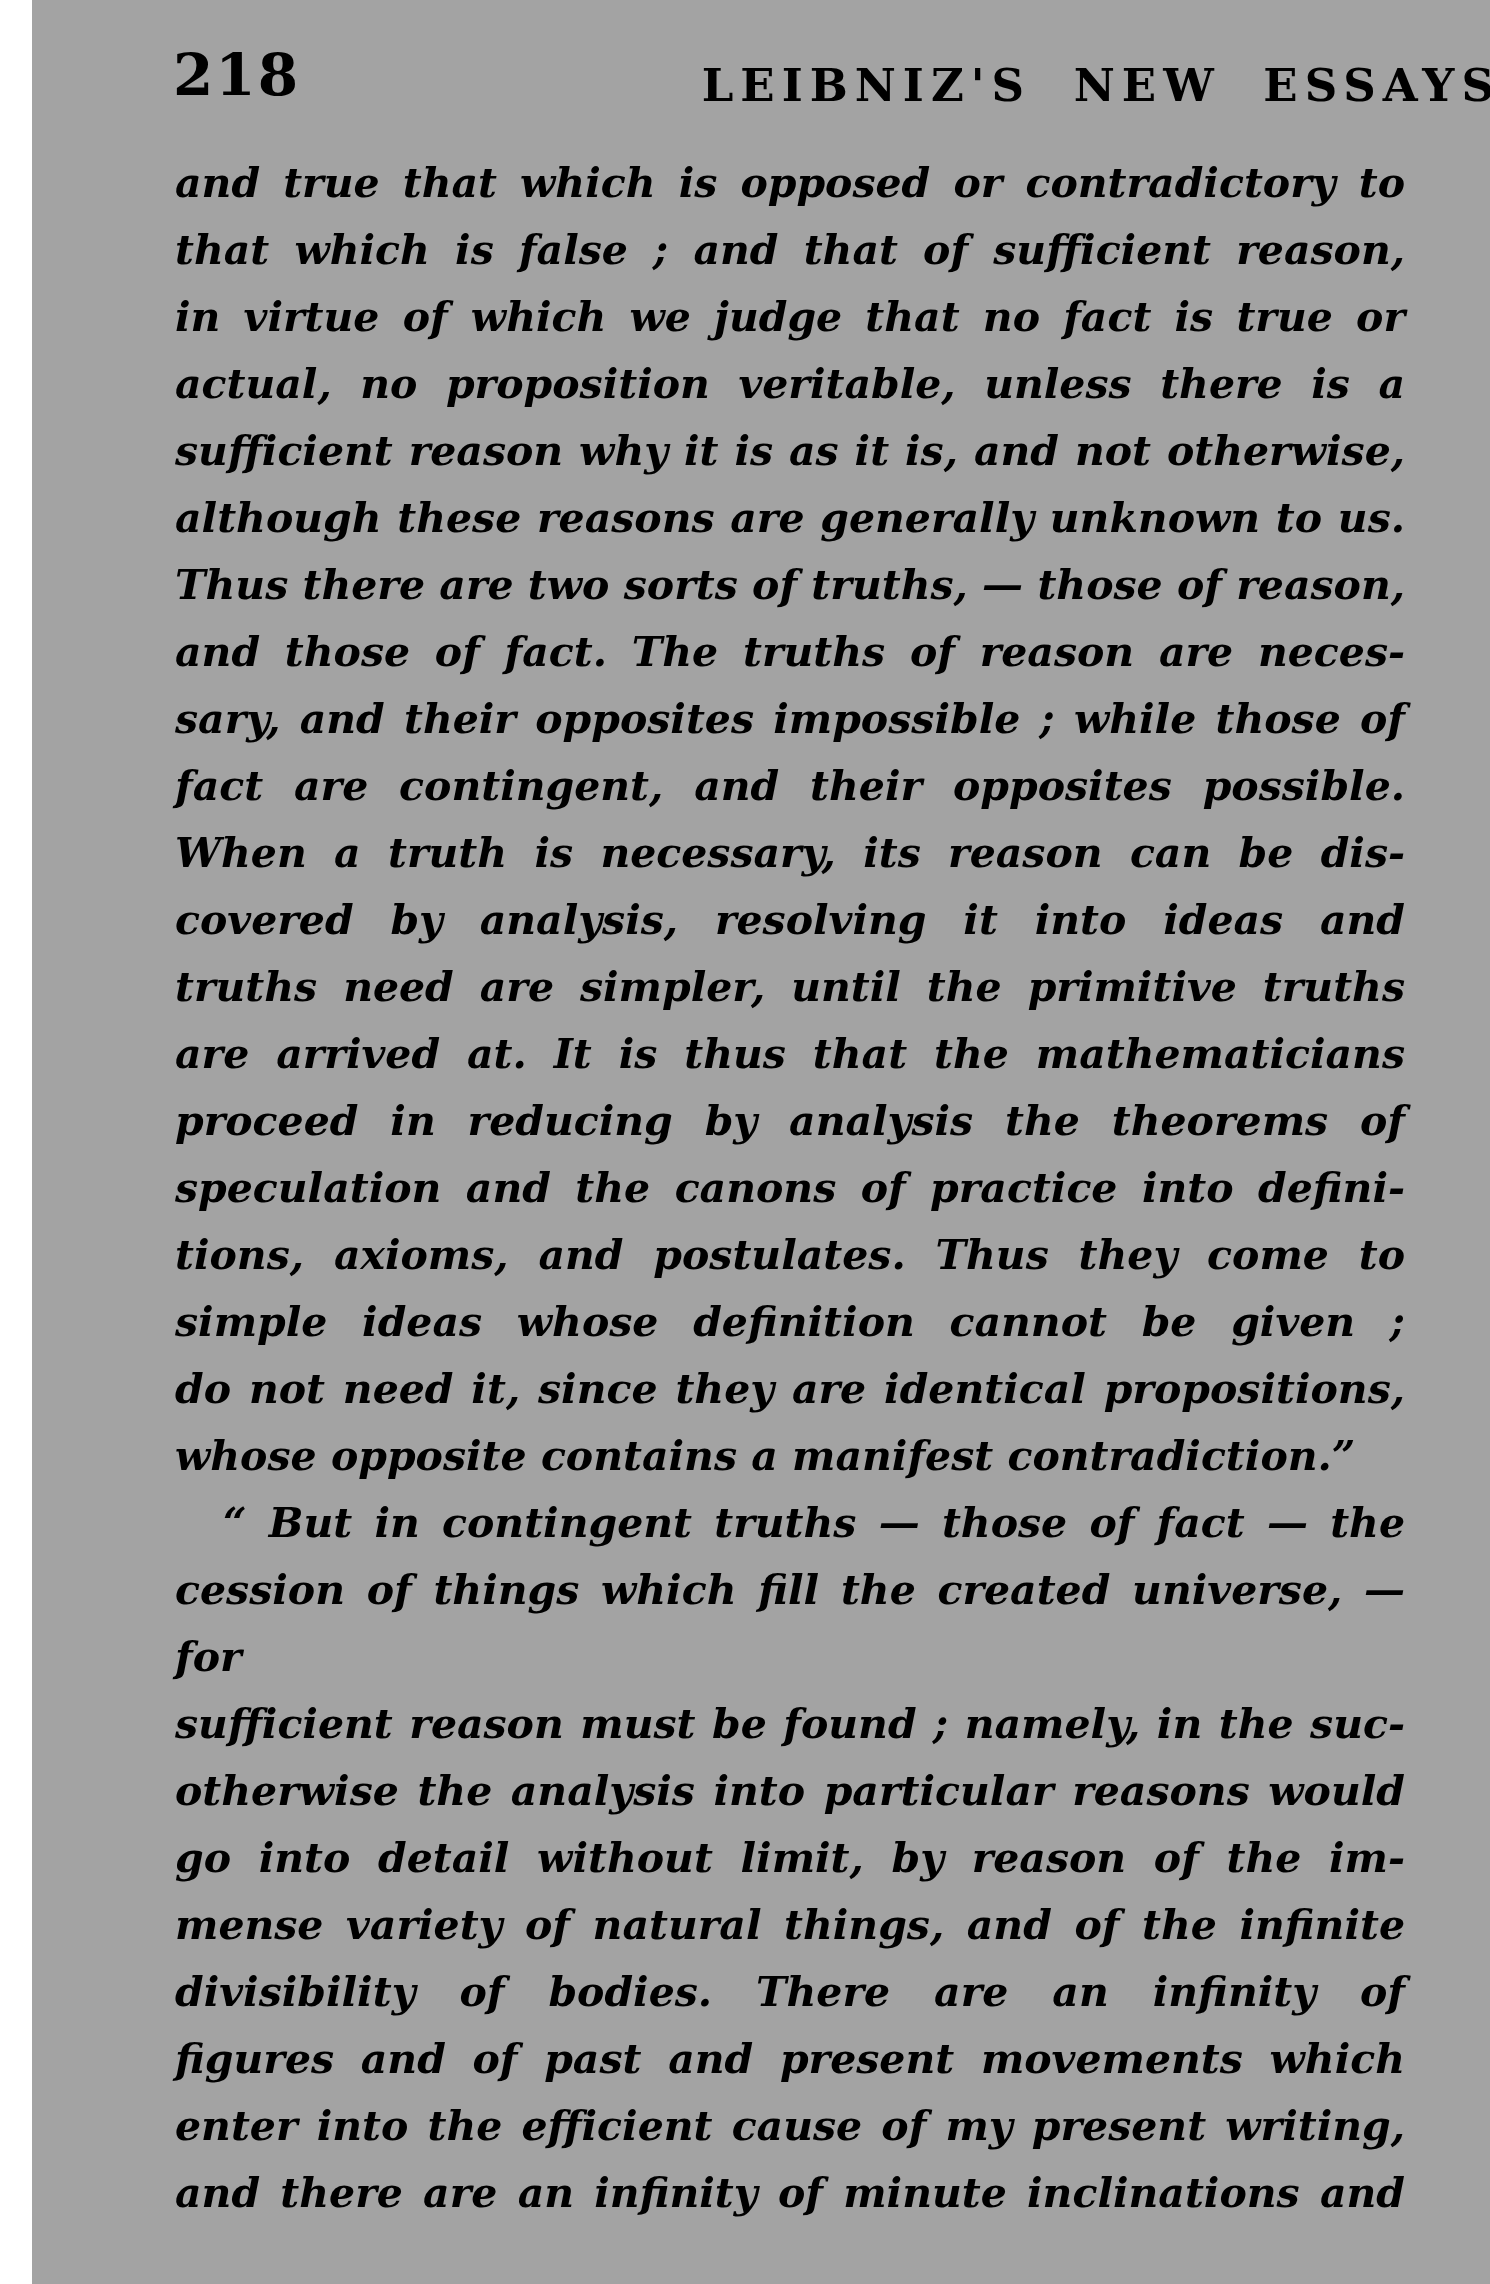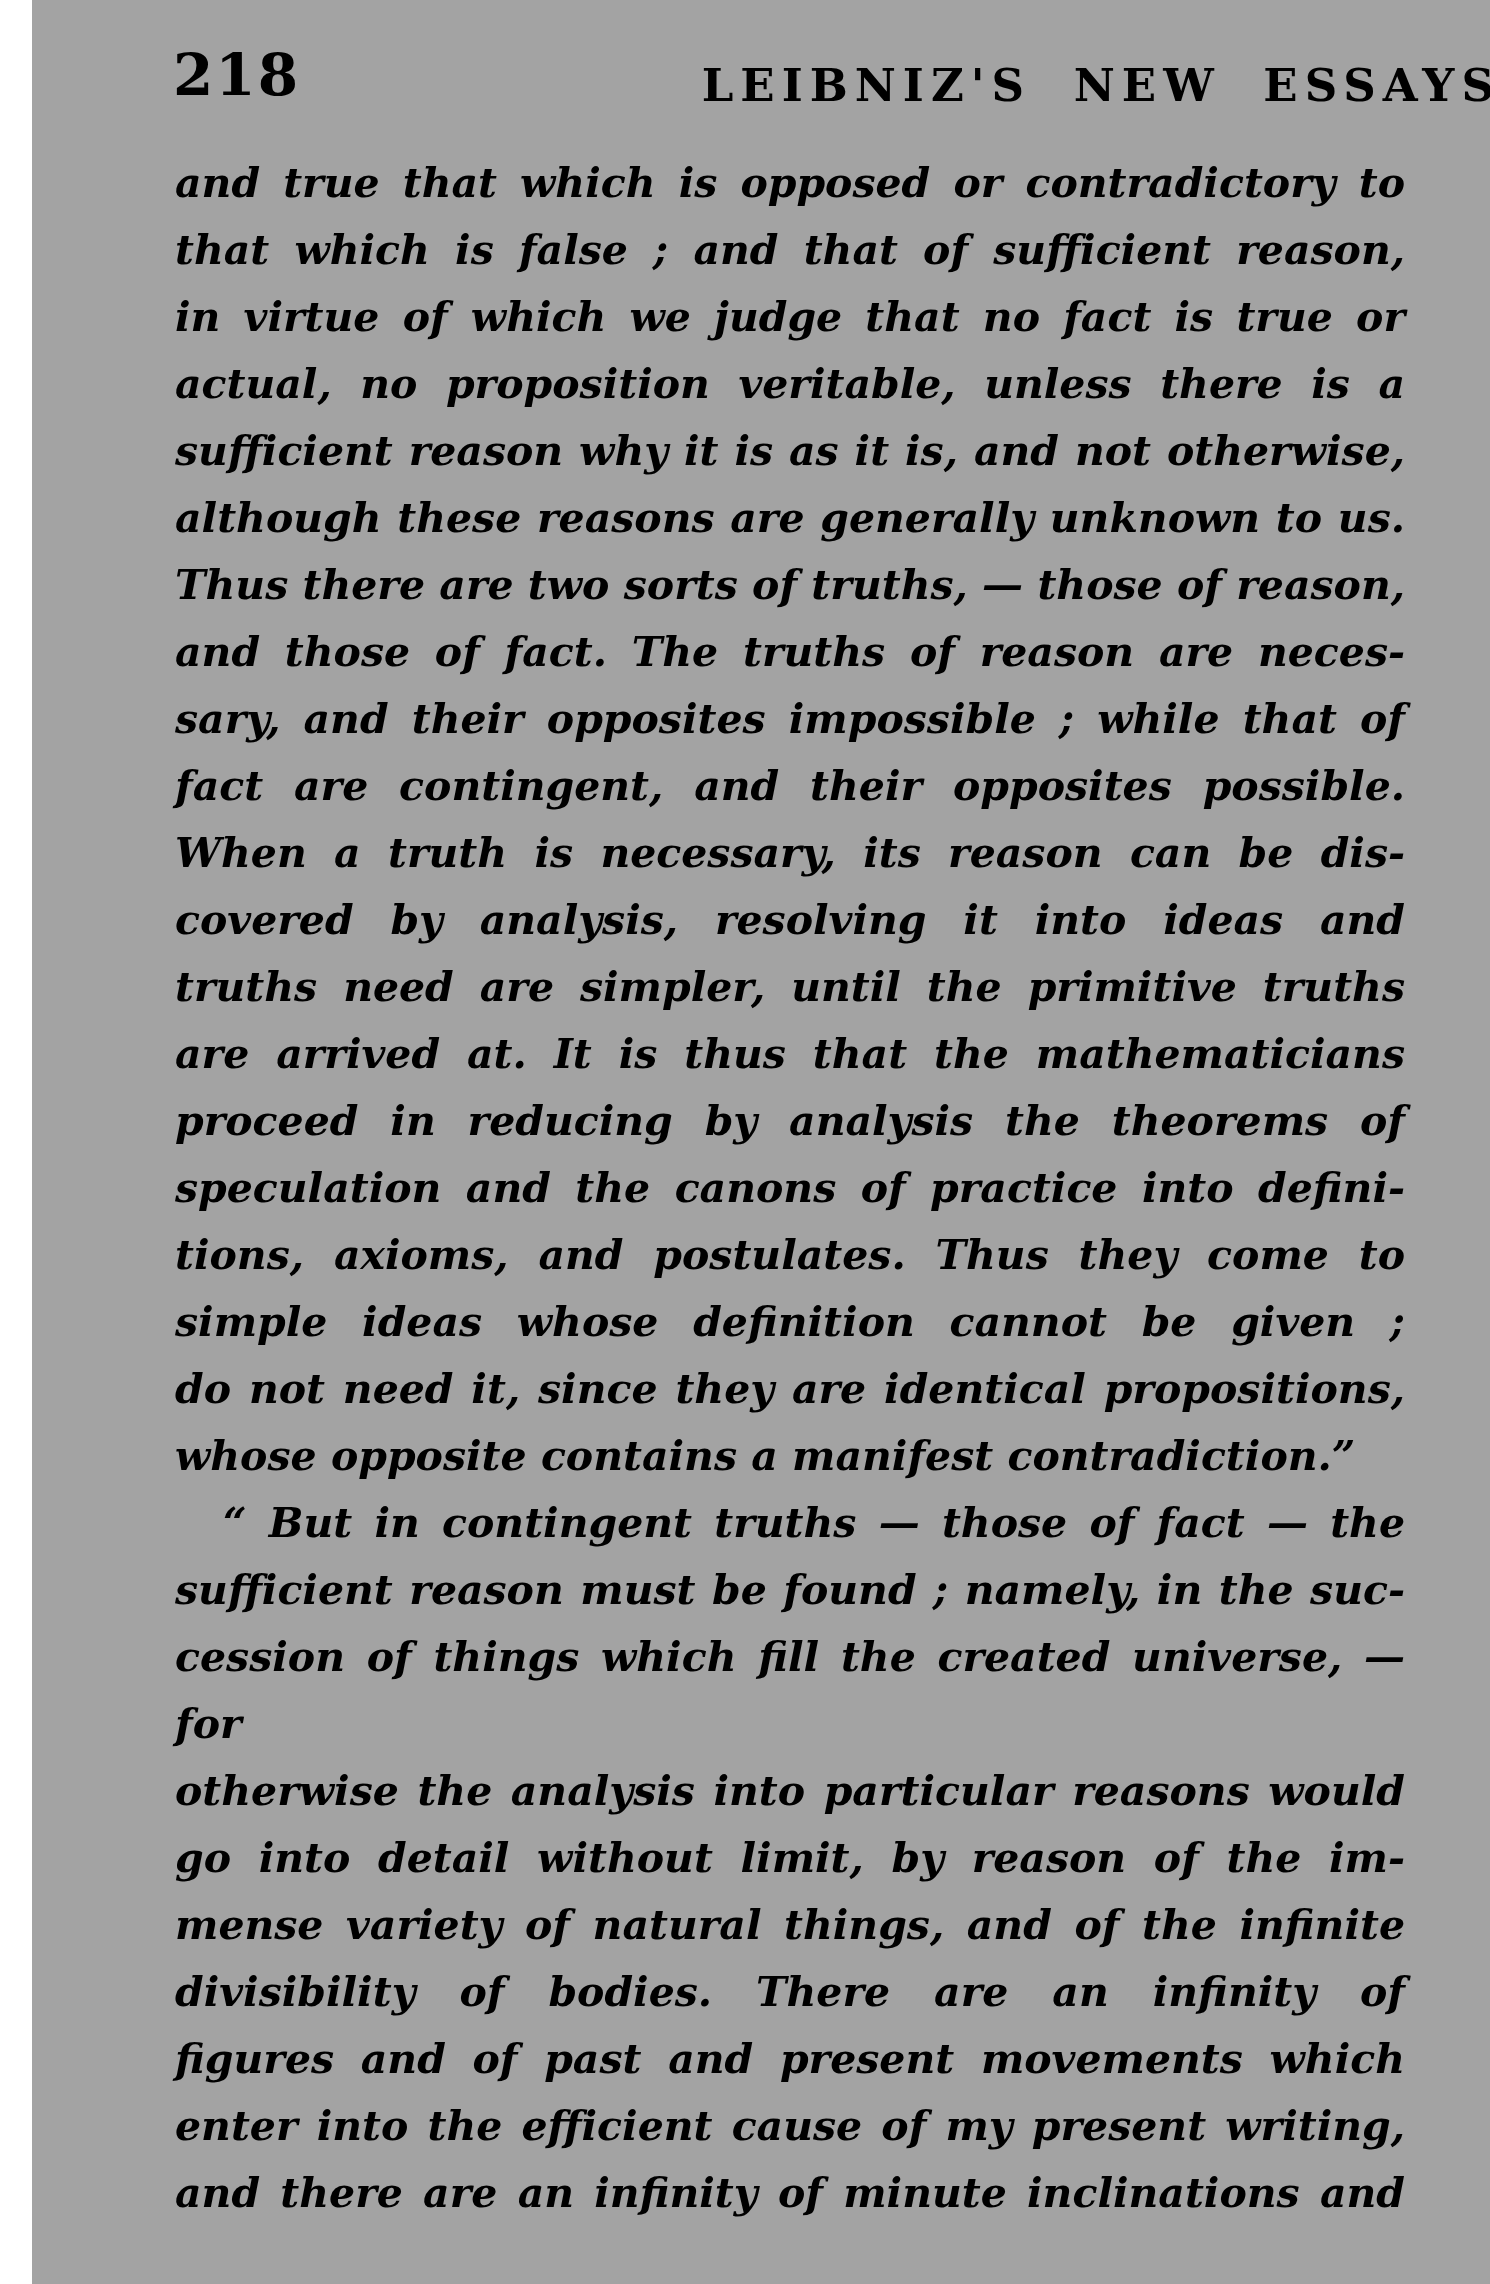--- a/index.html
+++ b/index.html
@@ -79,35 +79,35 @@
 
   <div class="body-text">
     <div class="line">and true that which is opposed or contradictory to</div>
     <div class="line">that which is false ; and that of sufficient reason,</div>
     <div class="line">in virtue of which we judge that no fact is true or</div>
     <div class="line">actual, no proposition veritable, unless there is a</div>
     <div class="line">sufficient reason why it is as it is, and not otherwise,</div>
     <div class="line">although these reasons are generally unknown to us.</div>
     <div class="line">Thus there are two sorts of truths, — those of reason,</div>
     <div class="line">and those of fact.  The truths of reason are neces-</div>
-    <div class="line">sary, and their opposites impossible ; while that of</div>
+    <div class="line">sary, and their opposites impossible ; while those of</div>
     <div class="line">fact are contingent, and their opposites possible.</div>
     <div class="line">When a truth is necessary, its reason can be dis-</div>
     <div class="line">covered by analysis, resolving it into ideas and</div>
     <div class="line">truths need are simpler, until the primitive truths</div>
     <div class="line">are arrived at.  It is thus that the mathematicians</div>
     <div class="line">proceed in reducing by analysis the theorems of</div>
     <div class="line">speculation and the canons of practice into defini-</div>
     <div class="line">tions, axioms, and postulates.  Thus they come to</div>
     <div class="line">simple ideas whose definition cannot be given ;</div>
     <div class="line">do not need it, since they are identical propositions,</div>
     <div class="line para-end">whose opposite contains a manifest contradiction.”</div>
     <div class="line indent">“ But in contingent truths — those of fact — the</div>
+    <div class="line">cession of things which fill the created universe, — for</div>
     <div class="line">sufficient reason must be found ; namely, in the suc-</div>
-    <div class="line">cession of things which fill the created universe, — for</div>
     <div class="line">otherwise the analysis into particular reasons would</div>
     <div class="line">go into detail without limit, by reason of the im-</div>
     <div class="line">mense variety of natural things, and of the infinite</div>
     <div class="line">divisibility of bodies.  There are an infinity of</div>
     <div class="line">figures and of past and present movements which</div>
     <div class="line">enter into the efficient cause of my present writing,</div>
     <div class="line">and there are an infinity of minute inclinations and</div>
   </div>
 
 </div>

